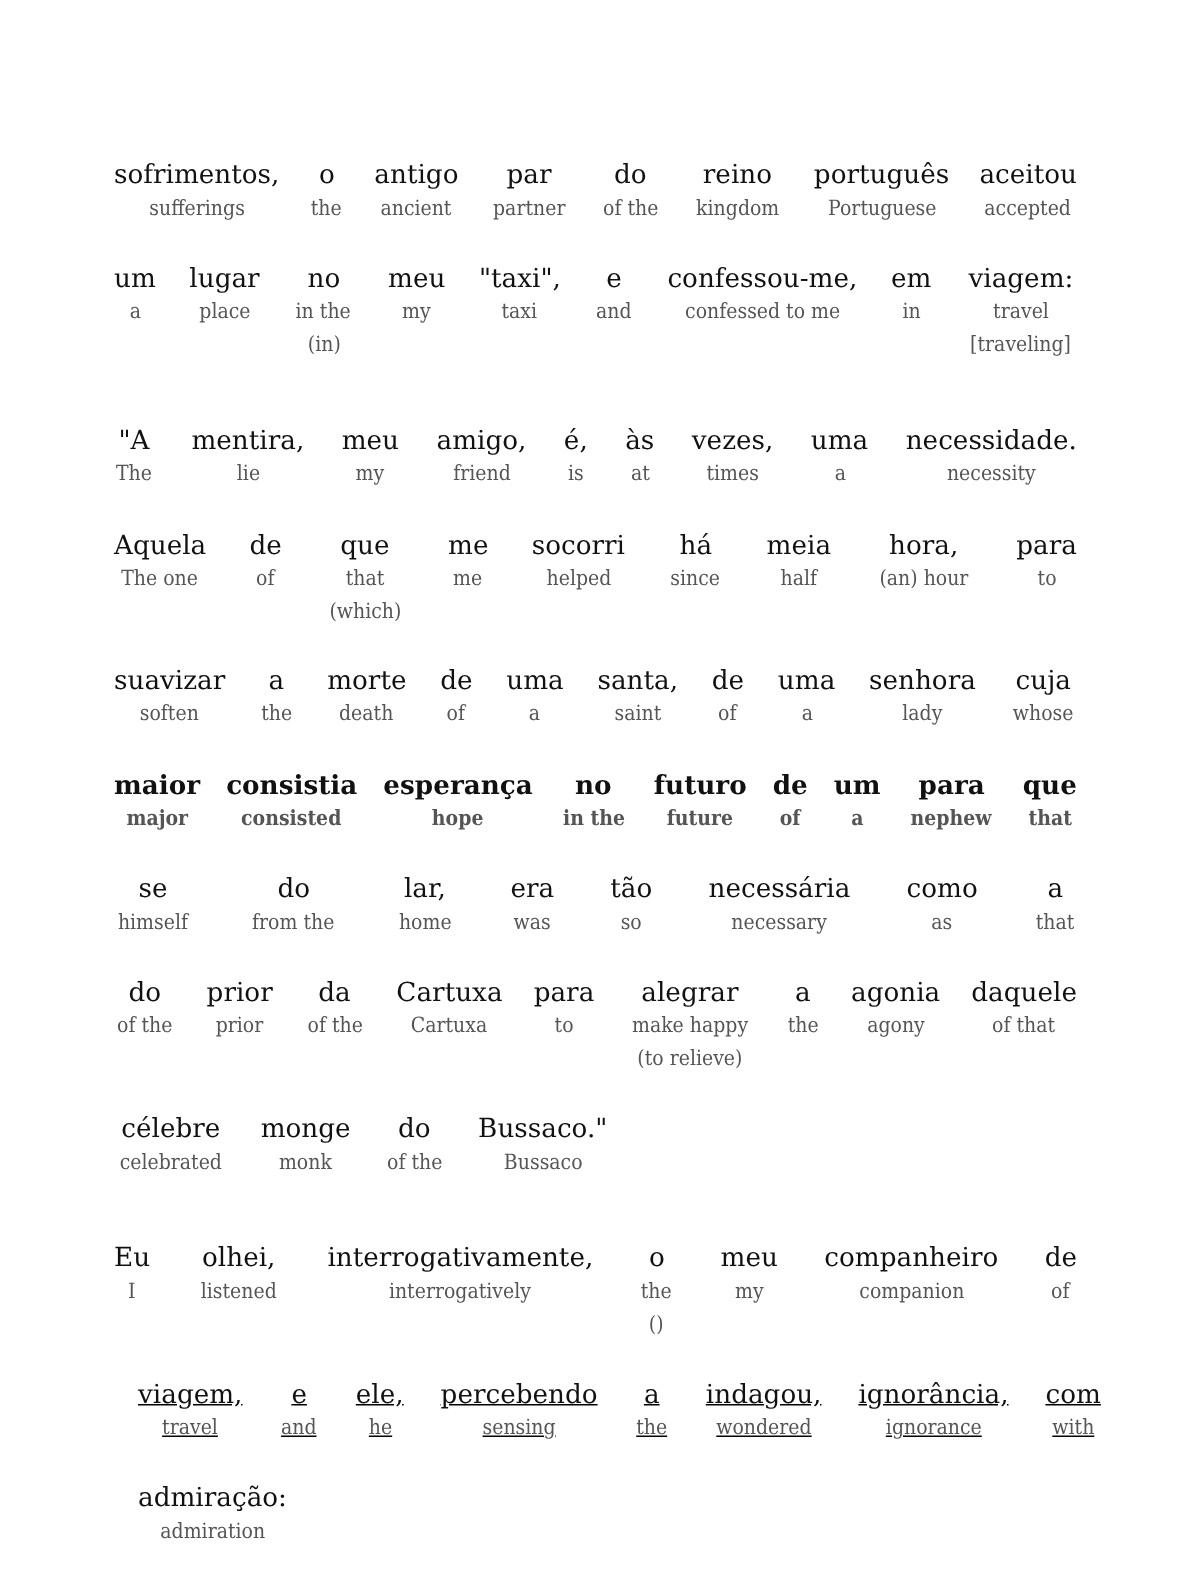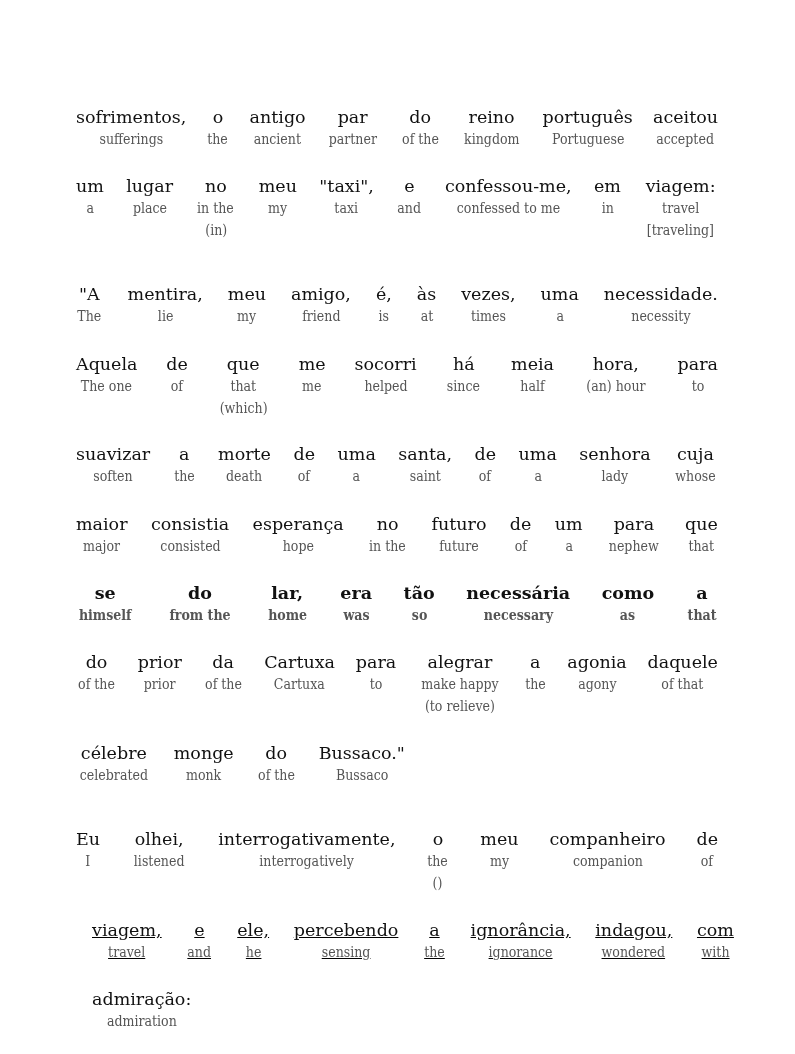--- a/index.html
+++ b/index.html
@@ -226,21 +226,21 @@
       </div>
       <div class="word">
         <span class="pt">senhora</span>
         <span class="gl">lady</span>
       </div>
       <div class="word">
         <span class="pt">cuja</span>
         <span class="gl">whose</span>
       </div>
     </div>
-    <div class="line" style="position: absolute; top: 407px; left: 0px; width: 642px;">
+    <div class="line" style="position: absolute; top: 407px; left: 0px; width: 642px; font-weight: bold;">
       <div class="word">
         <span class="pt">maior</span>
         <span class="gl">major</span>
       </div>
       <div class="word">
         <span class="pt">consistia</span>
         <span class="gl">consisted</span>
       </div>
       <div class="word">
         <span class="pt">esperança</span>
@@ -264,21 +264,21 @@
       </div>
       <div class="word">
         <span class="pt">para</span>
         <span class="gl">nephew</span>
       </div>
       <div class="word">
         <span class="pt">que</span>
         <span class="gl">that</span>
       </div>
     </div>
-    <div class="line" style="position: absolute; top: 476px; left: 0px; width: 642px; font-weight: bold;">
+    <div class="line" style="position: absolute; top: 476px; left: 0px; width: 642px;">
       <div class="word">
         <span class="pt">se</span>
         <span class="gl">himself</span>
       </div>
       <div class="word">
         <span class="pt">do</span>
         <span class="gl">from the</span>
       </div>
       <div class="word">
         <span class="pt">lar,</span>
@@ -408,26 +408,26 @@
       </div>
       <div class="word">
         <span class="pt">percebendo</span>
         <span class="gl">sensing</span>
       </div>
       <div class="word">
         <span class="pt">a</span>
         <span class="gl">the</span>
       </div>
       <div class="word">
+        <span class="pt">indagou,</span>
+        <span class="gl">wondered</span>
+      </div>
+      <div class="word">
         <span class="pt">ignorância,</span>
         <span class="gl">ignorance</span>
-      </div>
-      <div class="word">
-        <span class="pt">indagou,</span>
-        <span class="gl">wondered</span>
       </div>
       <div class="word">
         <span class="pt">com</span>
         <span class="gl">with</span>
       </div>
     </div>
     <div class="line left" style="position: absolute; top: 882px; left: 16px; width: 642px;">
       <div class="word">
         <span class="pt">admiração:</span>
         <span class="gl">admiration</span>

